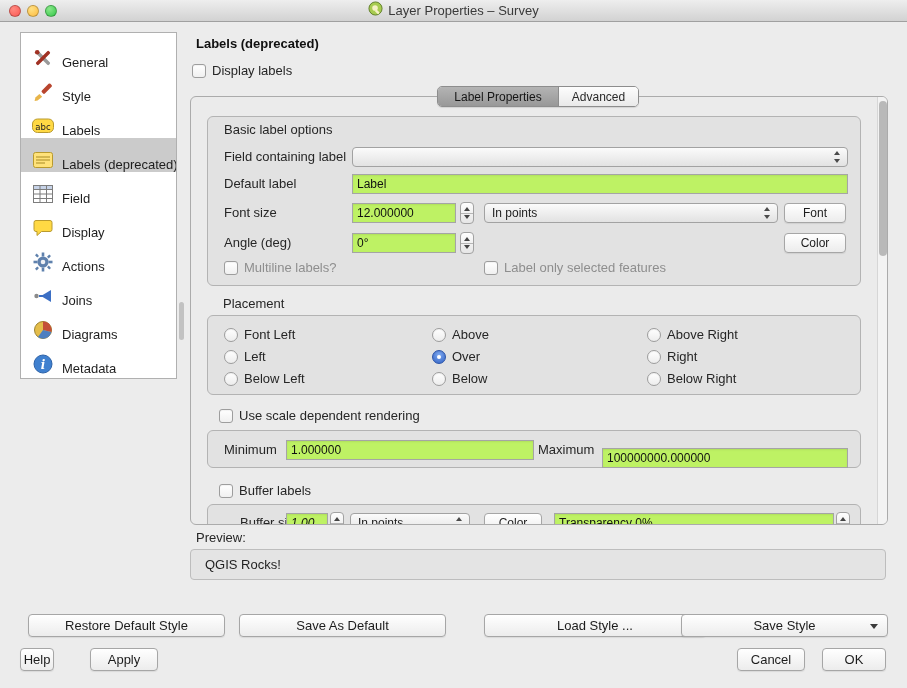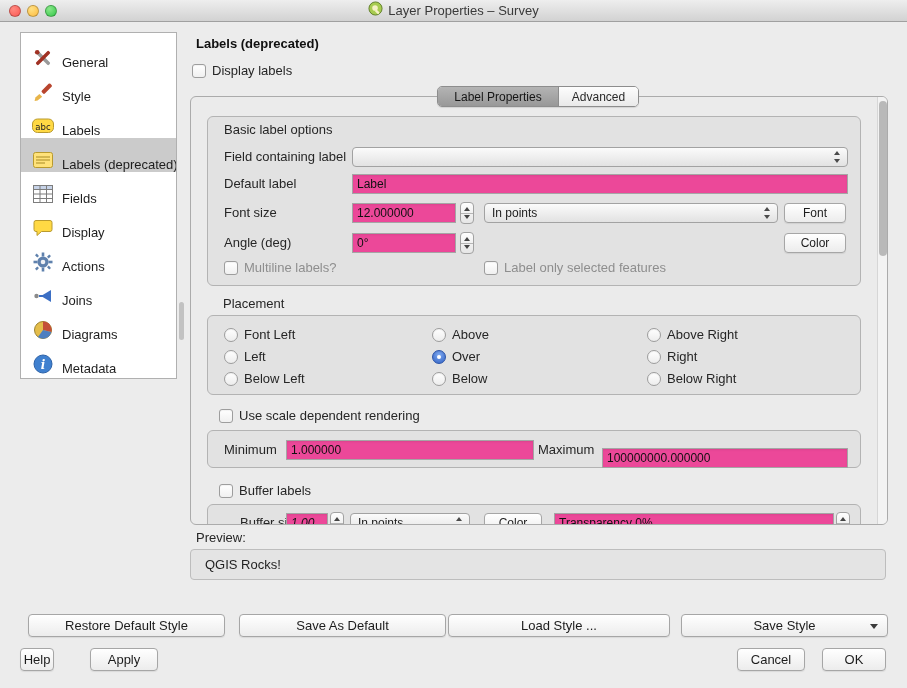--- a/index.html
+++ b/index.html
@@ -28,21 +28,21 @@
 
   
   .lb{position:absolute;font-size:13px;color:#262626;line-height:20px;white-space:nowrap}
   .lb.gray{color:#8e8e8e}
   .cb{position:absolute;width:14px;height:14px;border:1px solid #9d9d9d;border-radius:3px;
     background:linear-gradient(#ffffff,#f0f0f0);box-shadow:inset 0 1px 1px rgba(0,0,0,.05)}
   .radio{position:absolute;width:14px;height:14px;border-radius:50%;border:1px solid #9d9d9d;
     background:linear-gradient(#ffffff,#ededed);box-shadow:inset 0 1px 1px rgba(0,0,0,.05)}
   .radio.sel{background:radial-gradient(circle at 50% 32%,#7ea9f0,#3262c4);border-color:#2b54a8}
   .radio.sel::after{content:"";position:absolute;left:4px;top:4px;width:4px;height:4px;border-radius:50%;background:#fff}
-  .ti{position:absolute;height:20px;border:1px solid #a5a5a5;background:#ec4899;font-size:12px;color:#111;
+  .ti{position:absolute;height:20px;border:1px solid #a5a5a5;background:#bef264;font-size:12px;color:#111;
     padding:0 4px;font-family:"Liberation Sans",sans-serif;box-shadow:inset 0 1px 2px rgba(0,0,0,.08)}
   .pop{position:absolute;height:20px;border:1px solid #a2a2a2;border-radius:4px;
     background:linear-gradient(#fbfbfb,#e2e2e2);font-size:12px;color:#222;line-height:18px;
     padding:0 20px 0 7px;white-space:nowrap;overflow:hidden}
   .pop::before{content:"";position:absolute;right:7px;top:3px;border:3.5px solid transparent;border-top:none;border-bottom:4.5px solid #4a4a4a}
   .pop::after{content:"";position:absolute;right:7px;bottom:3px;border:3.5px solid transparent;border-bottom:none;border-top:4.5px solid #4a4a4a}
   .step{position:absolute;width:14px;height:22px;border:1px solid #a2a2a2;border-radius:4px;
     background:linear-gradient(#fdfdfd,#e6e6e6)}
   .step::before{content:"";position:absolute;left:3px;top:4px;border:3.5px solid transparent;border-top:none;border-bottom:4px solid #444}
   .step::after{content:"";position:absolute;left:3px;bottom:4px;border:3.5px solid transparent;border-bottom:none;border-top:4px solid #444}
@@ -137,21 +137,21 @@
       <span class="sb-ico">
           <svg width="20" height="18" viewBox="0 0 20 18">
             <rect x="0.5" y="0.5" width="19" height="17" fill="#fff" stroke="#7d7d7d"></rect>
             <rect x="0.5" y="0.5" width="19" height="4" fill="#c7d3e8" stroke="#7d7d7d"></rect>
             <line x1="7" y1="0.5" x2="7" y2="17.5" stroke="#7d7d7d"></line>
             <line x1="13.5" y1="0.5" x2="13.5" y2="17.5" stroke="#7d7d7d"></line>
             <line x1="0.5" y1="9" x2="19.5" y2="9" stroke="#7d7d7d"></line>
             <line x1="0.5" y1="13.5" x2="19.5" y2="13.5" stroke="#7d7d7d"></line>
           </svg>
         </span>
-      <span class="sb-lbl">Fields</span>
+      <span class="sb-lbl">Field</span>
     </div>
     <div class="sb-item">
       <span class="sb-ico">
           <svg width="20" height="18" viewBox="0 0 20 18">
             <path d="M3 1.5 h14 a2 2 0 0 1 2 2 v7 a2 2 0 0 1 -2 2 h-8.5 L4 16.5 v-4 H3 a2 2 0 0 1 -2 -2 v-7 a2 2 0 0 1 2 -2 z" fill="#ffd944" stroke="#b99a2e"></path>
           </svg>
         </span>
       <span class="sb-lbl">Display</span>
     </div>
     <div class="sb-item">
@@ -302,21 +302,21 @@
 
     <div class="sb-track"></div>
     <div class="sb-vthumb"></div>
   </div>
 
   <div class="lb" style="left:196px;top:528px">Preview:</div>
   <div class="preview-box"><span>QGIS Rocks!</span></div>
 
   <div class="btn" style="left:28px;top:614px;width:197px">Restore Default Style</div>
   <div class="btn" style="left:239px;top:614px;width:207px">Save As Default</div>
-  <div class="btn" style="left:448px;top:614px;width:222px">Load Style ...</div>
+  <div class="btn" style="left:484px;top:614px;width:222px">Load Style ...</div>
   <div class="btn" style="left:681px;top:614px;width:207px">
     <span>Save Style</span>
     <span class="save-arrow"></span>
   </div>
 
   <div class="btn" style="left:20px;top:648px;width:34px">Help</div>
   <div class="btn" style="left:90px;top:648px;width:68px">Apply</div>
   <div class="btn" style="left:737px;top:648px;width:68px">Cancel</div>
   <div class="btn" style="left:822px;top:648px;width:64px">OK</div>
 

